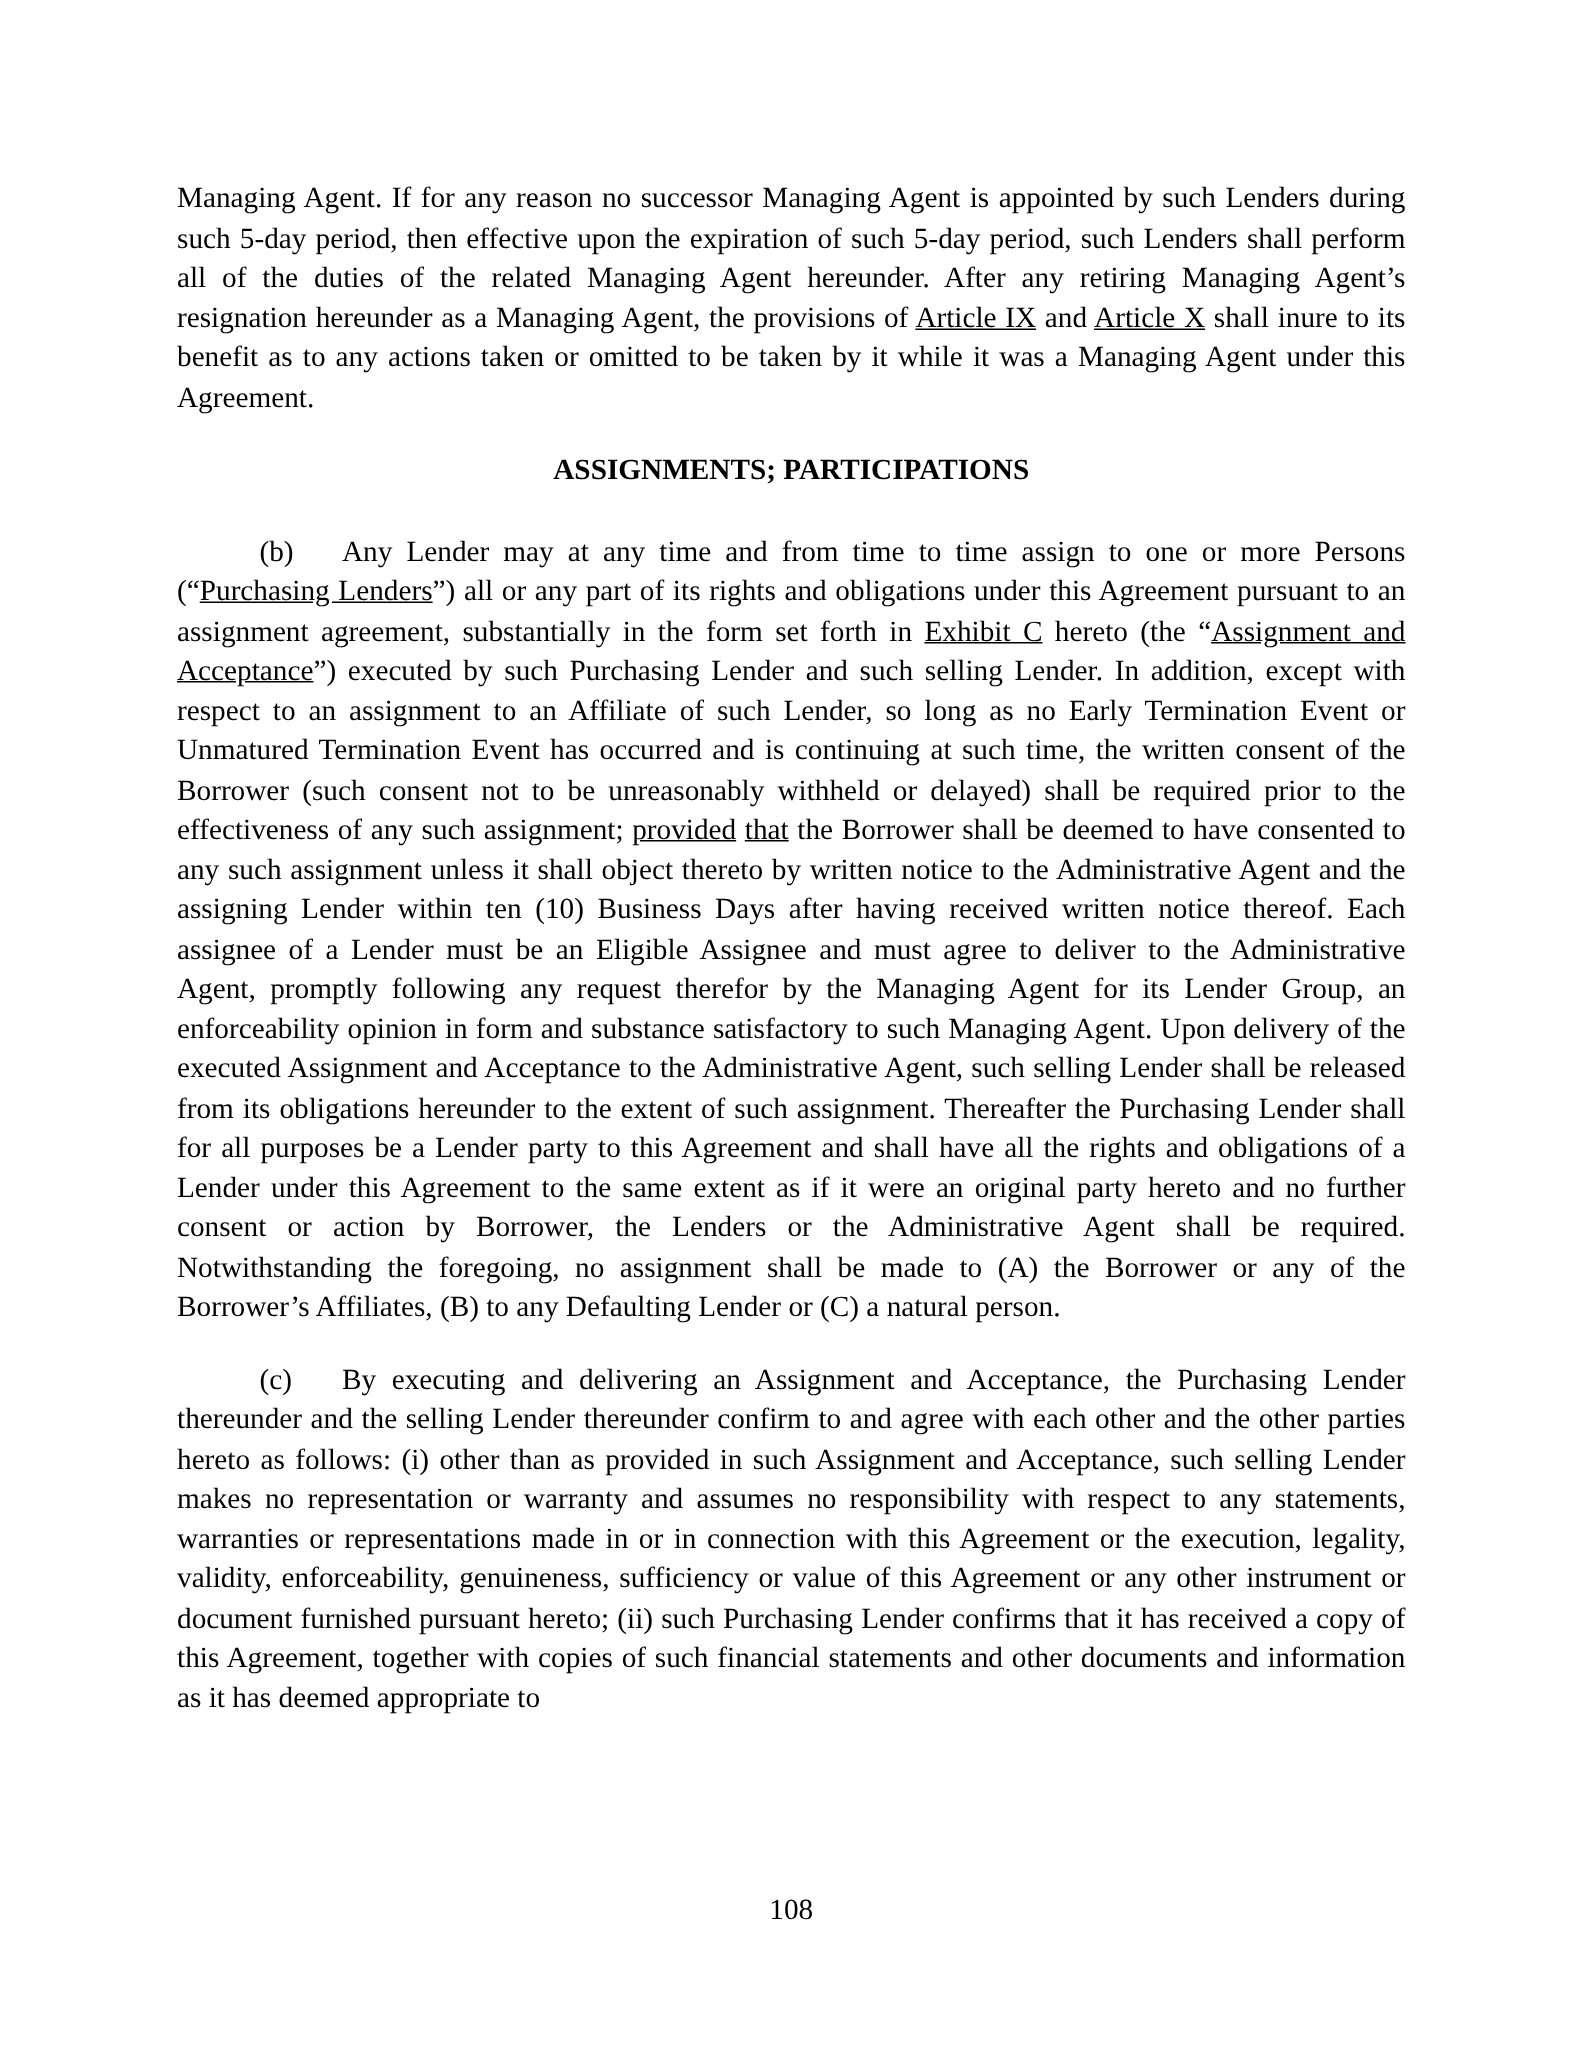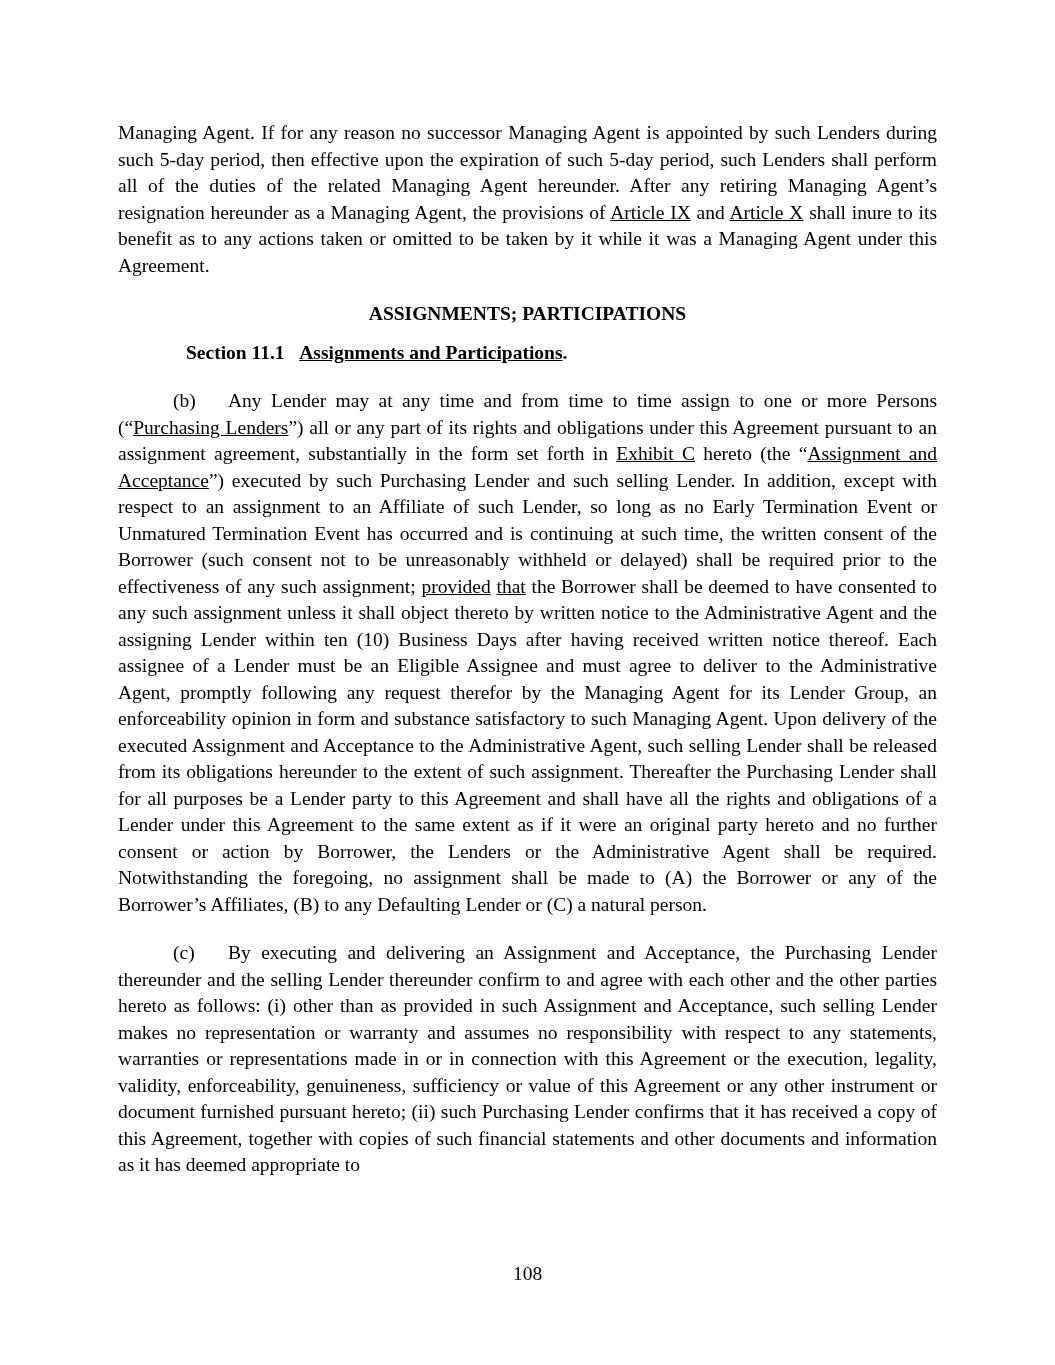--- a/index.html
+++ b/index.html
@@ -31,21 +31,21 @@
     margin-bottom: 22px;
   }
   .center {
     text-align: center;
     font-weight: bold;
   }
   .article-head {
     margin-bottom: 24px;
   }
   .article-title {
-    margin-bottom: 12px;
+    margin-bottom: 28px;
   }
   .section-head {
     margin-bottom: 22px;
     text-indent: 0;
     padding-left: 68px;
   }
   .section-head .sec-num {
     font-weight: bold;
   }
   .section-head .sec-name {
@@ -78,23 +78,20 @@
 
 <div class="page">
 
   <p class="body-text para">
     <span><span>Managing Agent.  If for any reason no successor Managing Agent is appointed by such Lenders during such 5-day period, then effective upon the expiration of such 5-day period, such Lenders shall perform all of the duties of the related Managing Agent hereunder.  After any retiring Managing Agent’s resignation hereunder as a Managing Agent, the provisions of </span><span class="u">Article IX</span><span> and </span><span class="u">Article X</span><span> shall inure to its benefit as to any actions taken or omitted to be taken by it while it was a Managing Agent under this Agreement.</span></span>
   </p>
 
 
   <p class="body-text center article-title">ASSIGNMENTS; PARTICIPATIONS</p>
 
-  <p class="body-text section-head">
-    <span class="sec-num">Section 11.1</span>&nbsp;&nbsp;&nbsp;<span class="sec-name">Assignments and Participations</span><span class="sec-num">.</span>
-  </p>
 
 
   <p class="body-text para hang">
     <span class="lbl">(b)</span><span><span>Any Lender may at any time and from time to time assign to one or more Persons (“</span><span class="u">Purchasing Lenders</span><span>”) all or any part of its rights and obligations under this Agreement pursuant to an assignment agreement, substantially in the form set forth in </span><span class="u">Exhibit C</span><span> hereto (the “</span><span class="u">Assignment and Acceptance</span><span>”) executed by such Purchasing Lender and such selling Lender.  In addition, except with respect to an assignment to an Affiliate of such Lender, so long as no Early Termination Event or Unmatured Termination Event has occurred and is continuing at such time, the written consent of the Borrower (such consent not to be unreasonably withheld or delayed) shall be required prior to the effectiveness of any such assignment; </span><span class="u">provided</span><span> </span><span class="u">that</span><span> the Borrower shall be deemed to have consented to any such assignment unless it shall object thereto by written notice to the Administrative Agent and the assigning Lender within ten (10)  Business Days after having received written notice thereof.  Each assignee of a Lender must be an Eligible Assignee and must agree to deliver to the Administrative Agent, promptly following any request therefor by the Managing Agent for its Lender Group, an enforceability opinion in form and substance satisfactory to such Managing Agent.  Upon delivery of the executed Assignment and Acceptance to the Administrative Agent, such selling Lender shall be released from its obligations hereunder to the extent of such assignment.  Thereafter the Purchasing Lender shall for all purposes be a Lender party to this Agreement and shall have all the rights and obligations of a Lender under this Agreement to the same extent as if it were an original party hereto and no further consent or action by Borrower, the Lenders or the Administrative Agent shall be required.  Notwithstanding the foregoing, no assignment shall be made to (A) the Borrower or any of the Borrower’s Affiliates, (B) to any Defaulting Lender or (C) a natural person.</span></span>
   </p>
 
   <p class="body-text para hang">
     <span class="lbl">(c)</span><span><span>By executing and delivering an Assignment and Acceptance, the Purchasing Lender thereunder and the selling Lender thereunder confirm to and agree with each other and the other parties hereto as follows: (i) other than as provided in such Assignment and Acceptance, such selling Lender makes no representation or warranty and assumes no responsibility with respect to any statements, warranties or representations made in or in connection with this Agreement or the execution, legality, validity, enforceability, genuineness, sufficiency or value of this Agreement or any other instrument or document furnished pursuant hereto; (ii) such Purchasing Lender confirms that it has received a copy of this Agreement, together with copies of such financial statements and other documents and information as it has deemed appropriate to</span></span>
   </p>
 

